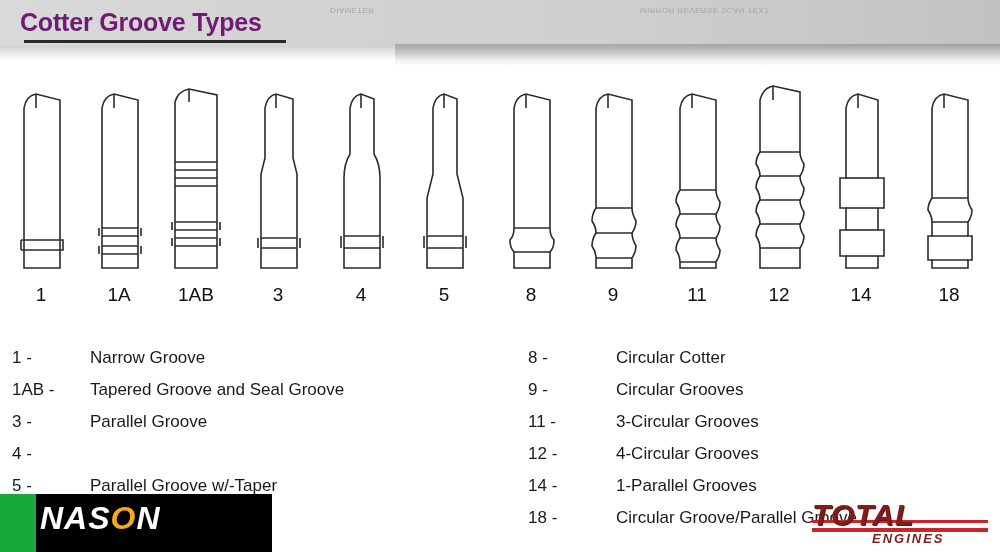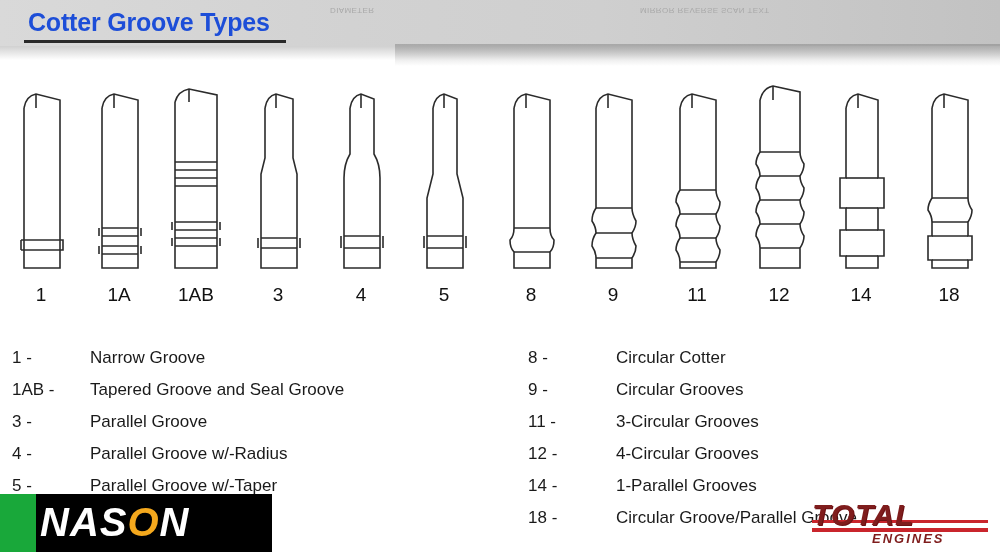--- a/index.html
+++ b/index.html
@@ -30,25 +30,25 @@
     background: #dcdcdc;
   }
   .header-band .grad {
     position: absolute;
     left: 0; top: 0;
     width: 1000px; height: 46px;
     background: linear-gradient(to right, #d9d9d9 0%, #d2d2d2 35%, #cfcfcf 60%, #c2c2c2 100%);
   }
   .header-title {
     position: absolute;
-    left: 28px;
+    left: 20px;
     top: 8px;
     font-size: 25px;
     font-weight: bold;
-    color: #1d4ed8;
+    color: #701a75;
     letter-spacing: -0.2px;
   }
   .header-rule {
     position: absolute;
     left: 24px;
     top: 40px;
     width: 262px;
     height: 3px;
     background: #2a2a2a;
   }
@@ -149,21 +149,21 @@
   .nason-green {
     position: absolute;
     left: 0; top: 0;
     width: 36px; height: 58px;
     background: #19a83a;
   }
   .nason-text {
     position: absolute;
     left: 40px;
     top: 6px;
-    font-size: 40px;
+    font-size: 32px;
     font-weight: bold;
     font-style: italic;
     color: #ffffff;
     letter-spacing: 1px;
     font-family: "Liberation Sans", sans-serif;
   }
   .nason-o {
     color: #f4a81d;
   }
 
@@ -425,21 +425,20 @@
       <div class="legend-row">
         <span class="legend-key">1AB -</span>
         <span class="legend-val">Tapered Groove and Seal Groove</span>
       </div>
       <div class="legend-row">
         <span class="legend-key">3 -</span>
         <span class="legend-val">Parallel Groove</span>
       </div>
       <div class="legend-row">
         <span class="legend-key">4 -</span>
-        <span class="legend-val">Parallel Groove w/-Radius</span>
       </div>
       <div class="legend-row">
         <span class="legend-key">5 -</span>
         <span class="legend-val">Parallel Groove w/-Taper</span>
       </div>
     </div>
 
     <div class="legend-col right">
       <div class="legend-row">
         <span class="legend-key">8 -</span>

